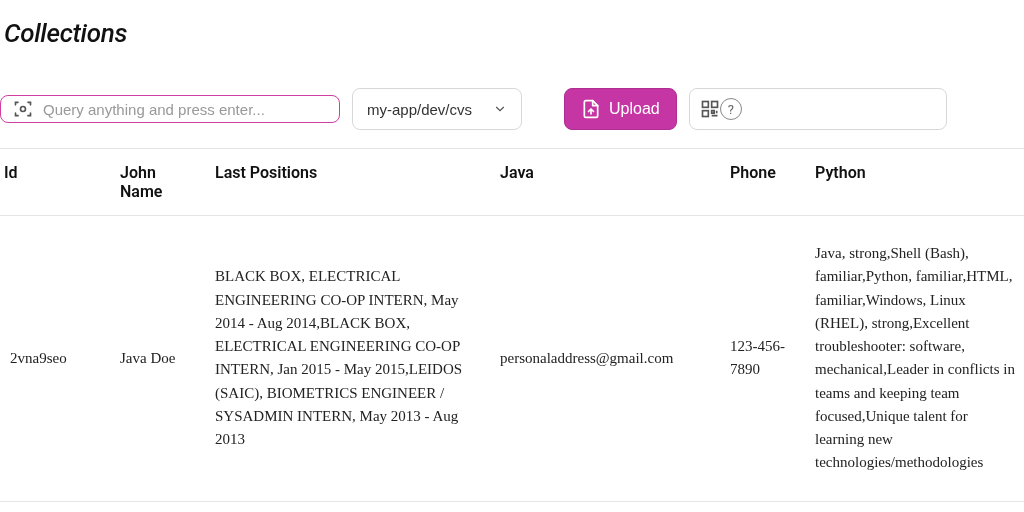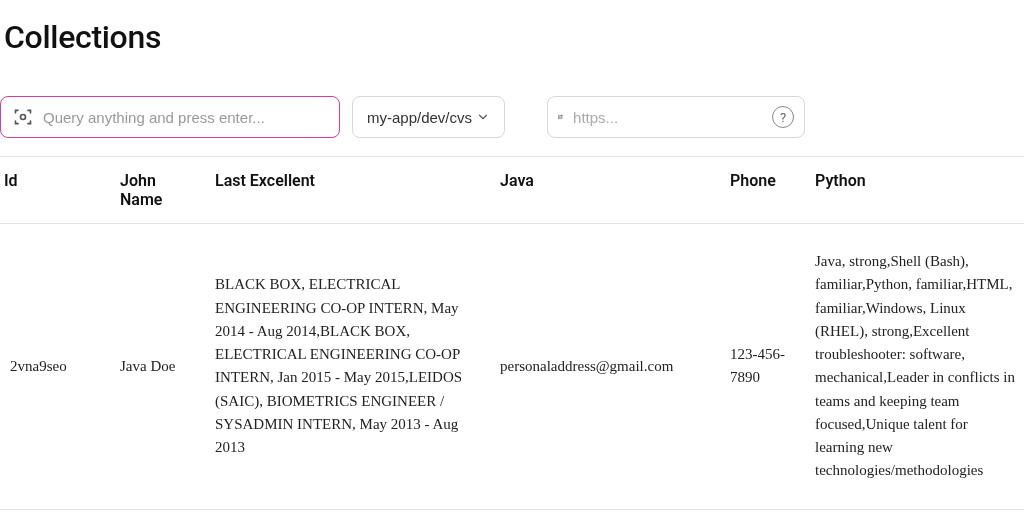--- a/index.html
+++ b/index.html
@@ -5,55 +5,56 @@
     * { box-sizing: border-box; margin: 0; padding: 0; }
     body {
       font-family: -apple-system, BlinkMacSystemFont, "Segoe UI", Roboto, sans-serif;
       background: #fff;
       color: #111;
       width: 1024px;
       height: 512px;
       overflow: hidden;
     }
     .page-title {
-      font-size: 32px;
+      font-size: 26px;
       font-weight: 500;
       padding: 18px 0 0 4px;
       letter-spacing: -0.3px;
+      font-style: italic;
     }
     .toolbar {
       display: flex;
       align-items: center;
       gap: 12px;
       padding: 40px 0 18px 0;
     }
     .search-wrap {
       display: flex;
       align-items: center;
       border: 1.5px solid #d13ea1;
       border-radius: 8px;
       padding: 0 12px;
-      height: 42px;
+      height: 28px;
       width: 340px;
     }
     .search-wrap svg { flex-shrink: 0; }
     .search-input {
       border: none;
       outline: none;
       font-size: 15px;
       color: #777;
       padding-left: 10px;
       width: 100%;
       background: transparent;
     }
     .search-input::placeholder { color: #999; }
     .select-btn {
       display: flex;
       align-items: center;
-      gap: 4px;
+      gap: 21px;
       border: 1px solid #d8d8d8;
       border-radius: 8px;
       background: #fff;
       height: 42px;
       padding: 0 14px;
       font-size: 15px;
       color: #333;
       cursor: pointer;
     }
     .gap { width: 18px; }
@@ -149,48 +150,55 @@
 
   <button class="select-btn">
     <span>my-app/dev/cvs</span>
     <svg width="14" height="14" viewBox="0 0 24 24" fill="none" stroke="#555" stroke-width="2" stroke-linecap="round">
         <path d="M6 9l6 6 6-6"></path>
       </svg>
   </button>
 
   <div class="gap"></div>
 
+  <button class="upload-btn">
+    <svg width="20" height="20" viewBox="0 0 24 24" fill="none" stroke="#fff" stroke-width="2" stroke-linecap="round" stroke-linejoin="round">
+      <path d="M14 2H6a2 2 0 0 0-2 2v16a2 2 0 0 0 2 2h12a2 2 0 0 0 2-2V8z"></path>
+      <path d="M14 2v6h6"></path>
+      <path d="M12 18v-6M9 15l3-3 3 3"></path>
+    </svg>
+    <span>Upload</span>
+  </button>
 
   <div class="url-wrap">
     <svg width="20" height="20" viewBox="0 0 24 24" fill="none" stroke="#555" stroke-width="2">
       <rect x="3" y="3" width="7" height="7"></rect>
         <rect x="14" y="3" width="7" height="7"></rect>
       <rect x="3" y="14" width="7" height="7"></rect>
       <path d="M14 14h3v3h-3zM20 14v3M14 20h7M20 20v1"></path>
     </svg>
-    <input class="url-input" placeholder="https..." style="">
     <span class="help-btn">?</span>
   </div>
 
 </div>
 
 <table>
   <colgroup>
     <col class="col-id">
       <col class="col-name">
       <col class="col-pos">
       <col class="col-email">
       <col class="col-phone">
       <col class="col-skills">
   </colgroup>
   <thead>
     <tr>
       <th>Id</th>
       <th>John Name</th>
-      <th>Last Excellent</th>
+      <th>Last Positions</th>
       <th>Java</th>
       <th>Phone</th>
       <th>Python</th>
     </tr>
   </thead>
   <tbody>
     <tr>
       <td>2vna9seo</td>
       <td>Java Doe</td>
       <td>BLACK BOX, ELECTRICAL ENGINEERING CO-OP INTERN, May 2014 - Aug 2014,BLACK BOX, ELECTRICAL ENGINEERING CO-OP INTERN, Jan 2015 - May 2015,LEIDOS (SAIC), BIOMETRICS ENGINEER / SYSADMIN INTERN, May 2013 - Aug 2013</td>

